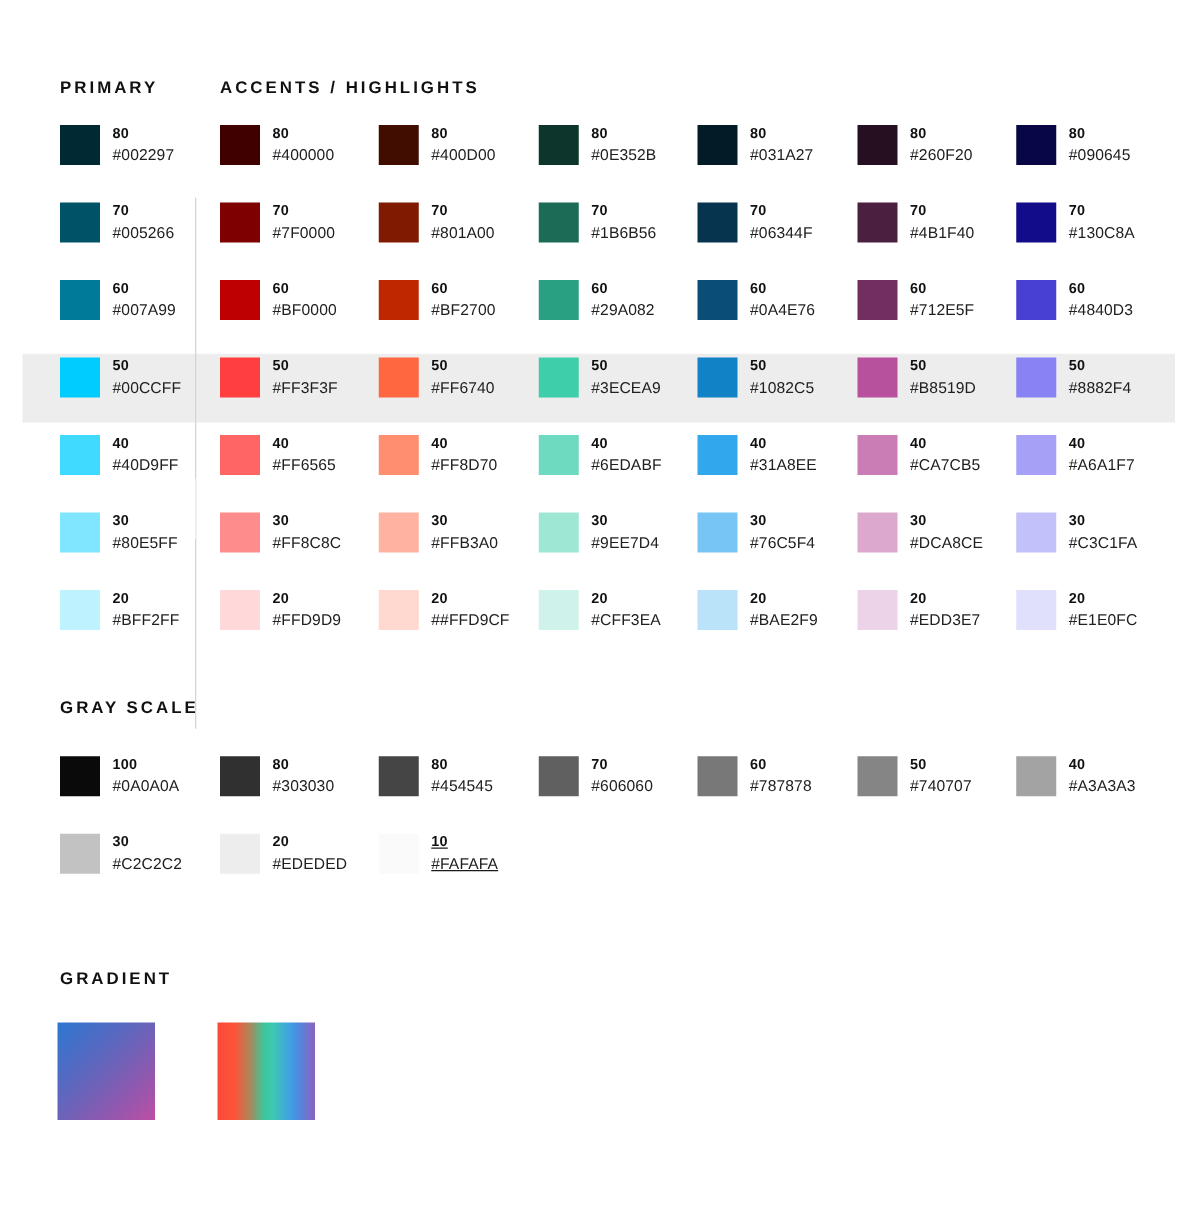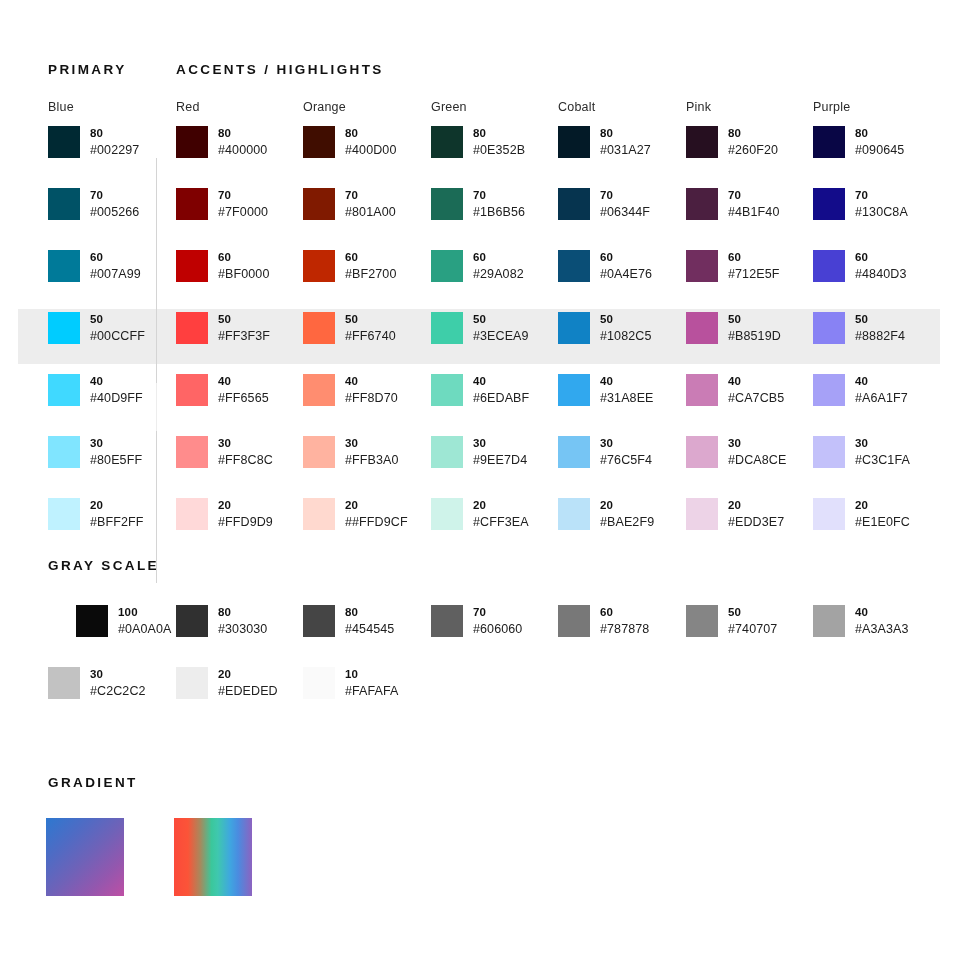--- a/index.html
+++ b/index.html
@@ -168,29 +168,20 @@
 </style>
 </head>
 <body>
 
 <div class="header-row">
   <div class="section-title header-primary">PRIMARY</div>
   <div class="section-title header-accents">ACCENTS / HIGHLIGHTS</div>
 </div>
 
 <div class="palette">
-  <div class="col-names" id="col-names">
-      <div class="col-name" style="left: 48px;">Blue</div>
-      <div class="col-name" style="left: 176px;">Red</div>
-      <div class="col-name" style="left: 303px;">Orange</div>
-      <div class="col-name" style="left: 431px;">Green</div>
-      <div class="col-name" style="left: 558px;">Cobalt</div>
-      <div class="col-name" style="left: 686px;">Pink</div>
-      <div class="col-name" style="left: 813px;">Purple</div>
-    </div>
   <div class="rows" id="palette-rows">
       <div class="srow">
         <div class="swatch-cell" style="left: 48px;">
           <div class="chip" style="background: rgb(0, 41, 51);"></div>
           <div class="chip-meta">
             <div class="chip-level">80</div>
             <div class="chip-hex">#002297</div>
           </div>
         </div>
         <div class="swatch-cell" style="left: 176px;">
@@ -544,21 +535,21 @@
       </div>
     </div>
   <div class="divider"></div>
   <div class="divider-gap"></div>
 </div>
 
 <div class="grayscale">
   <div class="section-title">GRAY SCALE</div>
   <div class="gray-rows" id="gray-rows">
       <div class="srow">
-        <div class="swatch-cell" style="left: 48px; margin-left: 28px;">
+        <div class="swatch-cell" style="left: 48px;">
           <div class="chip" style="background: rgb(10, 10, 10);"></div>
           <div class="chip-meta">
             <div class="chip-level">100</div>
             <div class="chip-hex">#0A0A0A</div>
           </div>
         </div>
         <div class="swatch-cell" style="left: 176px;">
           <div class="chip" style="background: rgb(48, 48, 48);"></div>
           <div class="chip-meta">
             <div class="chip-level">80</div>
@@ -609,21 +600,21 @@
             <div class="chip-hex">#C2C2C2</div>
           </div>
         </div>
         <div class="swatch-cell" style="left: 176px;">
           <div class="chip" style="background: rgb(237, 237, 237);"></div>
           <div class="chip-meta">
             <div class="chip-level">20</div>
             <div class="chip-hex">#EDEDED</div>
           </div>
         </div>
-        <div class="swatch-cell" style="left: 303px;">
+        <div class="swatch-cell" style="left: 303px; text-decoration: underline;">
           <div class="chip" style="background: rgb(250, 250, 250);"></div>
           <div class="chip-meta">
             <div class="chip-level">10</div>
             <div class="chip-hex">#FAFAFA</div>
           </div>
         </div>
       </div>
     </div>
 </div>
 

